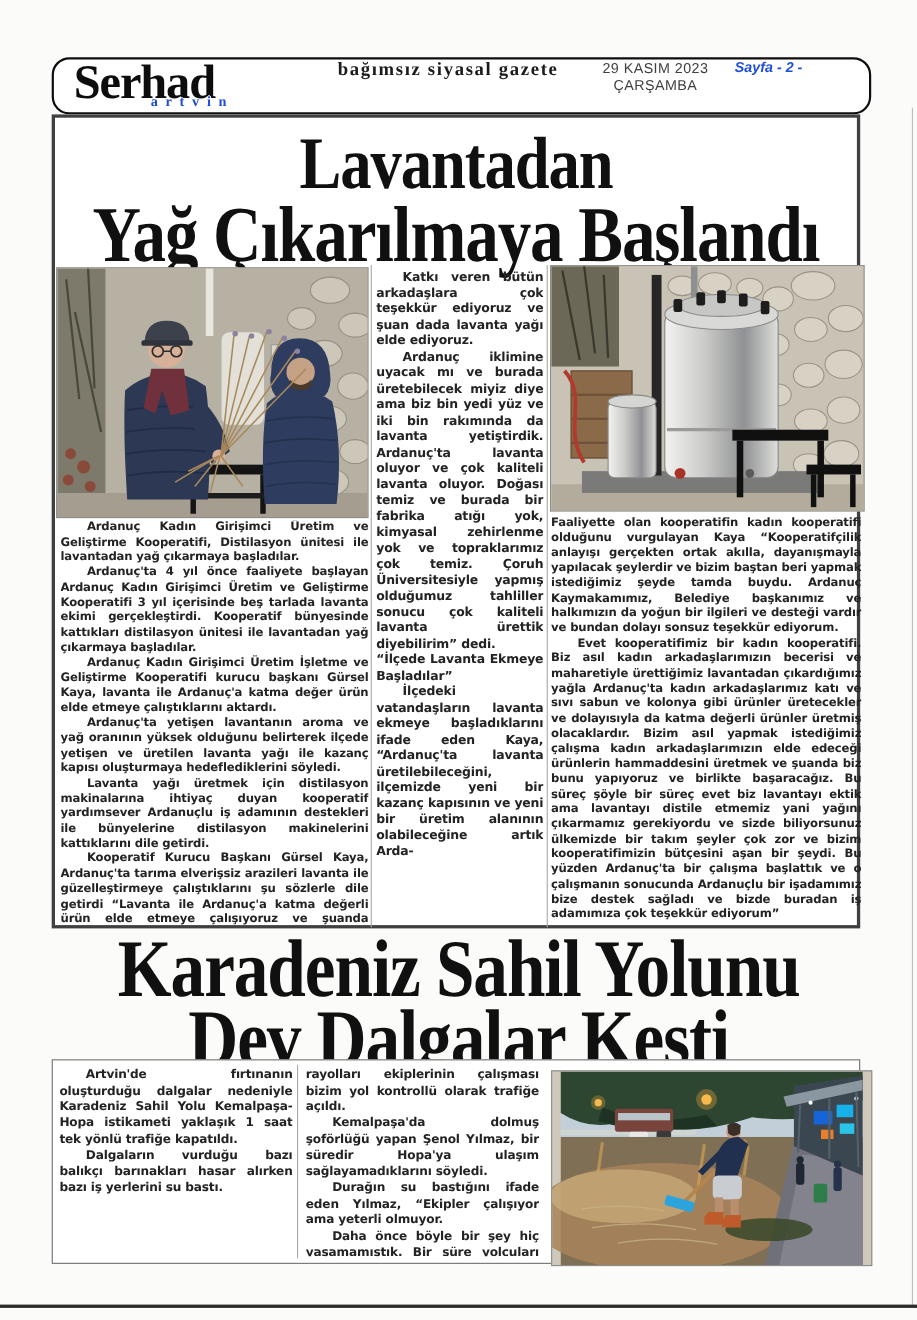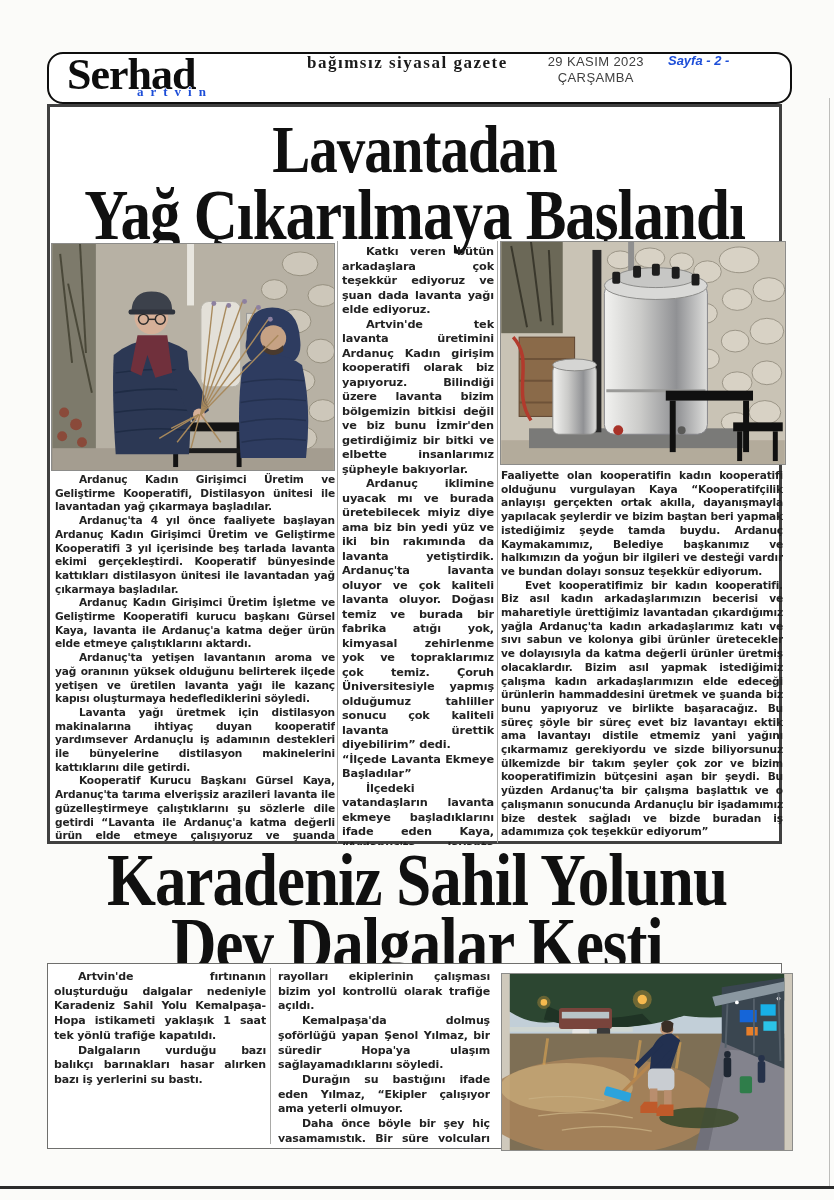--- a/index.html
+++ b/index.html
@@ -249,21 +249,20 @@
         <p>Ardanuç'ta 4 yıl önce faaliyete başlayan Ardanuç Kadın Girişimci Üretim ve Geliştirme Kooperatifi 3 yıl içerisinde beş tarlada lavanta ekimi gerçekleştirdi. Kooperatif bünyesinde kattıkları distilasyon ünitesi ile lavantadan yağ çıkarmaya başladılar.</p>
         <p>Ardanuç Kadın Girişimci Üretim İşletme ve Geliştirme Kooperatifi kurucu başkanı Gürsel Kaya, lavanta ile Ardanuç'a katma değer ürün elde etmeye çalıştıklarını aktardı.</p>
         <p>Ardanuç'ta yetişen lavantanın aroma ve yağ oranının yüksek olduğunu belirterek ilçede yetişen ve üretilen lavanta yağı ile kazanç kapısı oluşturmaya hedeflediklerini söyledi.</p>
         <p>Lavanta yağı üretmek için distilasyon makinalarına ihtiyaç duyan kooperatif yardımsever Ardanuçlu iş adamının destekleri ile bünyelerine distilasyon makinelerini kattıklarını dile getirdi.</p>
         <p>Kooperatif Kurucu Başkanı Gürsel Kaya, Ardanuç'ta tarıma elverişsiz arazileri lavanta ile güzelleştirmeye çalıştıklarını şu sözlerle dile getirdi “Lavanta ile Ardanuç'a katma değerli ürün elde etmeye çalışıyoruz ve şuanda Ardanuç'ta beş ayrı tarlada ekmiş olduğumuz lavantaların Distilasyonu'nu yapmak için makinamızı temin ettik.</p>
       </div>
 
     <div class="bodytext col2a" style="left:292px; top:138px; width:152px; height:600px;">
       <div>
           <p>Katkı veren bütün arkadaşlara çok teşekkür ediyoruz ve şuan dada lavanta yağı elde ediyoruz.</p>
-          <p>Artvin'de tek lavanta üretimini Ardanuç Kadın girişim kooperatifi olarak biz yapıyoruz. Bilindiği üzere lavanta bizim bölgemizin bitkisi değil ve biz bunu İzmir'den getirdiğimiz bir bitki ve elbette insanlarımız şüpheyle bakıyorlar.</p>
           <p>Ardanuç iklimine uyacak mı ve burada üretebilecek miyiz diye ama biz bin yedi yüz ve iki bin rakımında da lavanta yetiştirdik. Ardanuç'ta lavanta oluyor ve çok kaliteli lavanta oluyor. Doğası temiz ve burada bir fabrika atığı yok, kimyasal zehirlenme yok ve topraklarımız çok temiz. Çoruh Üniversitesiyle yapmış olduğumuz tahliller sonucu çok kaliteli lavanta ürettik diyebilirim” dedi.</p>
         </div>
       <p class="subhead">“İlçede Lavanta Ekmeye Başladılar”</p>
       <div>
           <p>İlçedeki vatandaşların lavanta ekmeye başladıklarını ifade eden Kaya, “Ardanuç'ta lavanta üretilebileceğini, ilçemizde yeni bir kazanç kapısının ve yeni bir üretim alanının olabileceğine artık Arda-</p>
         </div>
     </div>
 
     <div class="bodytext cont" style="left:451px; top:362px; width:282px; height:374px;">
         <p>Faaliyette olan kooperatifin kadın kooperatifi olduğunu vurgulayan Kaya “Kooperatifçilik anlayışı gerçekten ortak akılla, dayanışmayla yapılacak şeylerdir ve bizim baştan beri yapmak istediğimiz şeyde tamda buydu. Ardanuç Kaymakamımız, Belediye başkanımız ve halkımızın da yoğun bir ilgileri ve desteği vardır ve bundan dolayı sonsuz teşekkür ediyorum.</p>

